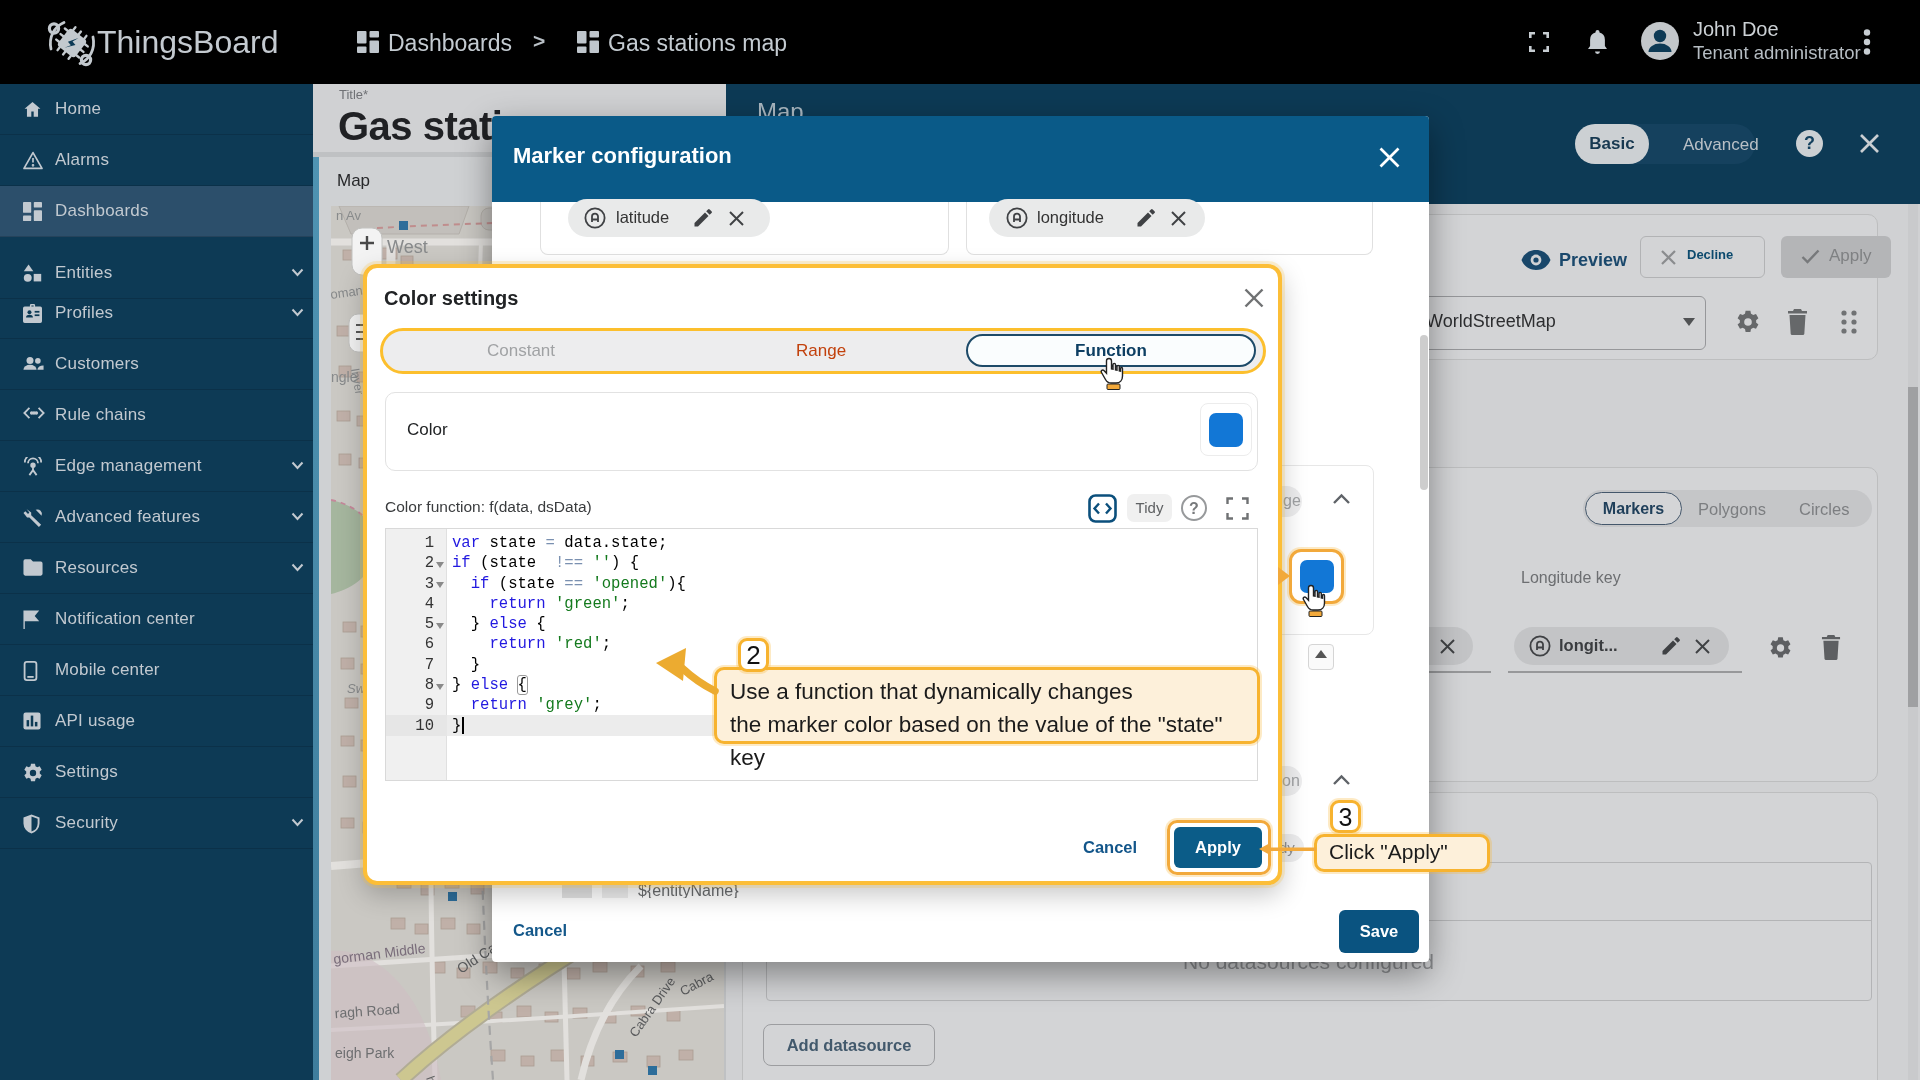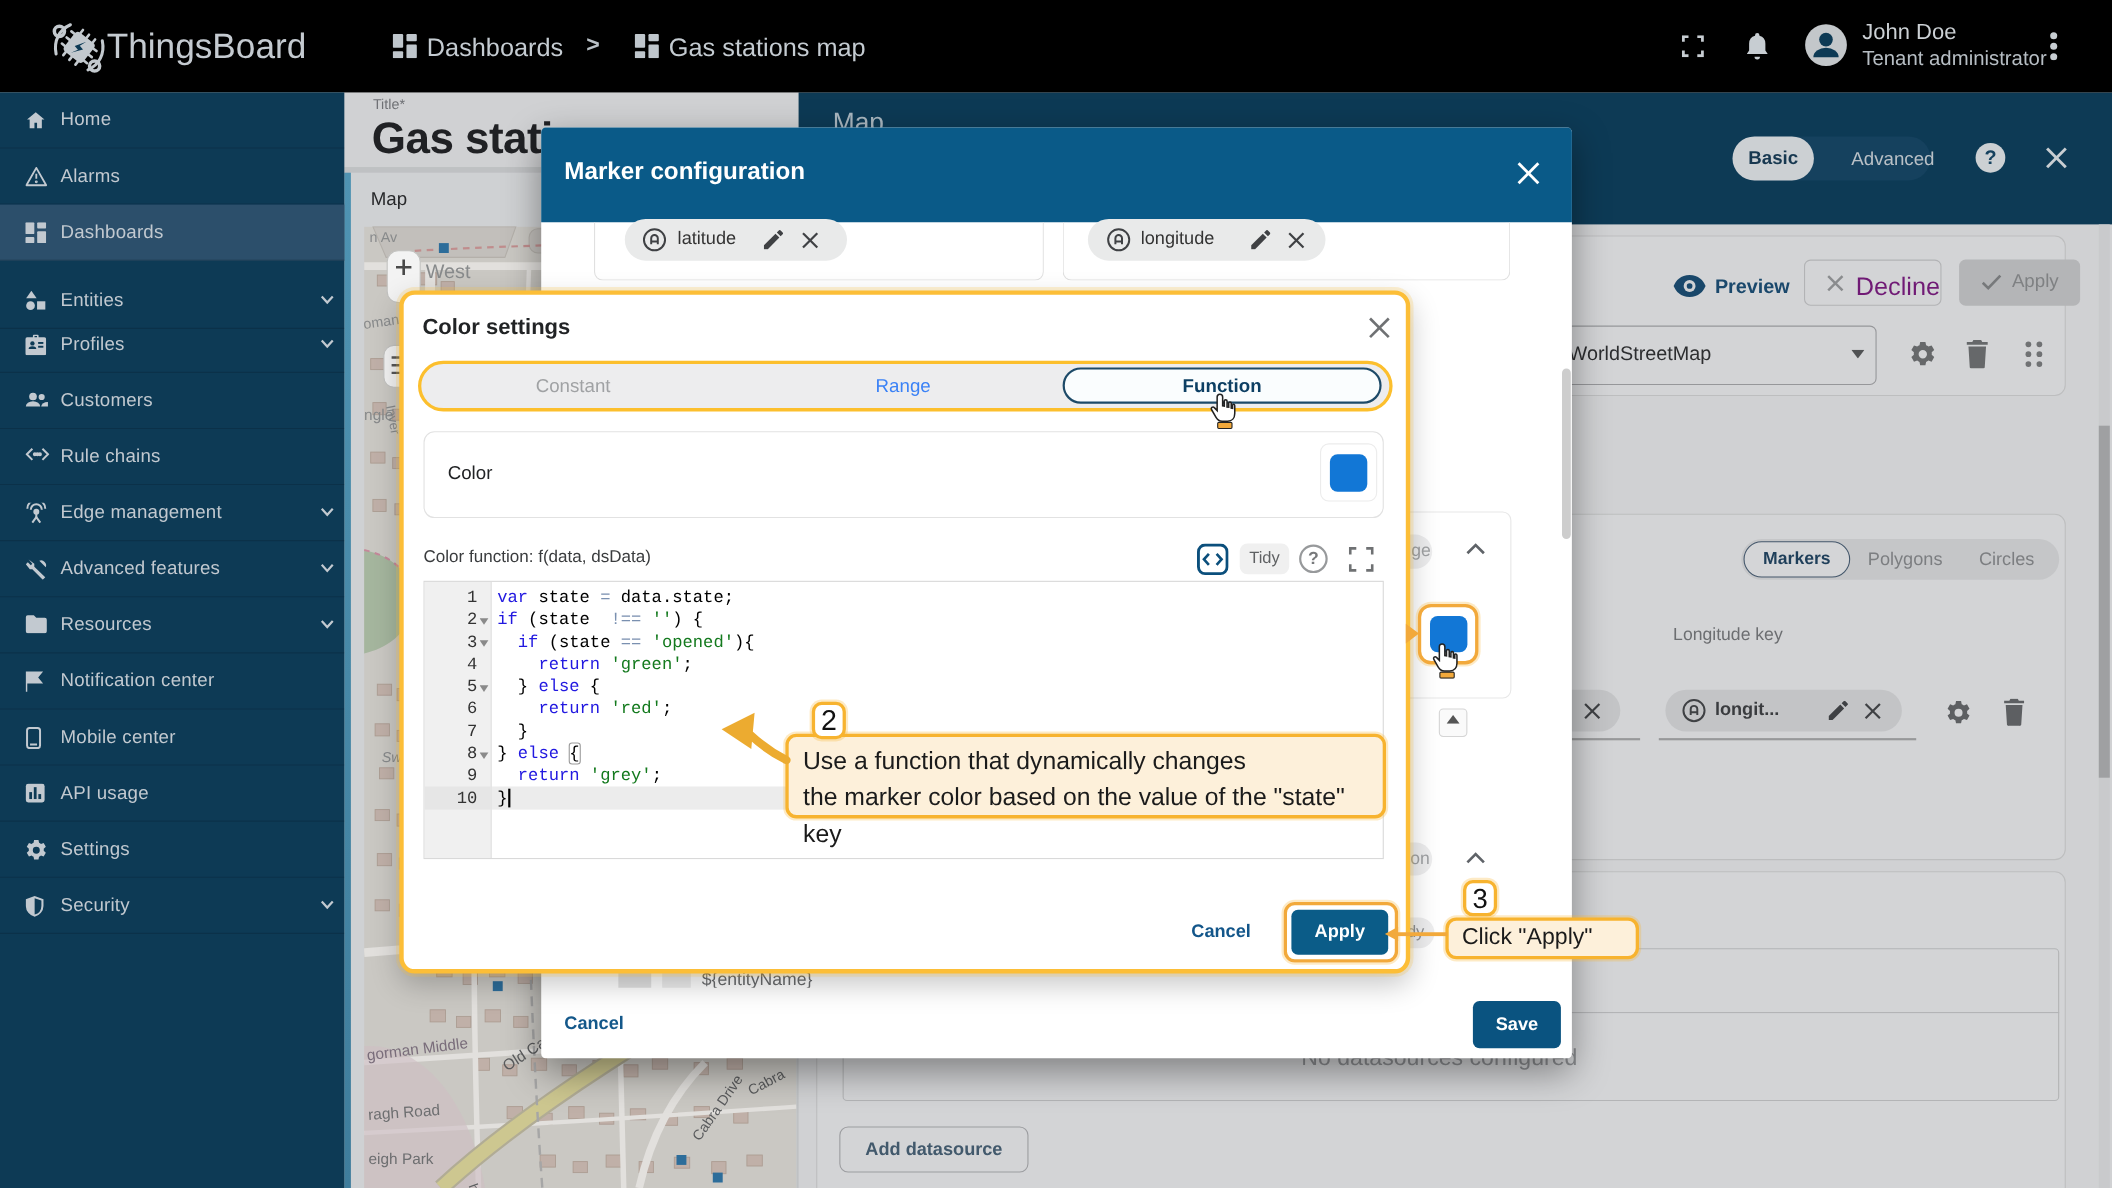--- a/index.html
+++ b/index.html
@@ -439,21 +439,21 @@
         <path d="M15 0 C7 0 2.5 5 0.5 10 C2.5 15 7 20 15 20 C23 20 27.5 15 29.5 10 C27.5 5 23 0 15 0 Z" fill="#19476a"></path>
         <circle cx="15" cy="10" r="5.4" fill="#d0d1d3"></circle>
         <circle cx="15" cy="10" r="2.6" fill="#19476a"></circle>
       </svg>
     <div class="abs" style="left:833px;top:166px;font-size:18px;font-weight:bold;color:#1a486c;">Preview</div>
     <div class="abs" style="left:914px;top:152px;width:125px;height:42px;border:1px solid #b2b3b5;border-radius:6px;">
       <svg class="abs" style="left:19px;top:12px;" width="17" height="17" viewBox="0 0 17 17" stroke="#8a8c8e" stroke-width="2.2">
           <line x1="2" y1="2" x2="15" y2="15"></line>
           <line x1="15" y1="2" x2="2" y2="15"></line>
         </svg>
-      <div class="abs" style="left:46px;top:10px;font-size:23px;font-weight:400;color:#701a75;">Decline</div>
+      <div class="abs" style="left:46px;top:10px;font-size:13px;font-weight:700;color:#0c4a6e;">Decline</div>
     </div>
     <div class="abs" style="left:1055px;top:152px;width:110px;height:42px;background:#b4b5b7;border-radius:6px;">
       <svg class="abs" style="left:20px;top:13px;" width="19" height="15" viewBox="0 0 19 15" fill="none" stroke="#77797b" stroke-width="2.4">
           <path d="M1.5 8 L6.5 13 L17.5 1.5"></path>
         </svg>
       <div class="abs" style="left:48px;top:10px;font-size:17px;font-weight:500;color:#7f8183;">Apply</div>
     </div>
 
     <div class="abs" style="left:380px;top:212px;width:600px;height:54px;border:1px solid #96979a;border-radius:6px;"></div>
     <div class="abs" style="left:700px;top:227px;font-size:18px;color:#2d2e30;">WorldStreetMap</div>
@@ -592,21 +592,21 @@
   </div>
   <div id="cdialog">
     <div class="abs" style="left:17px;top:19px;font-size:20px;font-weight:bold;color:#212325;">Color settings</div>
     <svg class="abs" style="left:876px;top:19px;" width="22" height="22" viewBox="0 0 22 22" stroke="#6f7173" stroke-width="2.4">
         <line x1="2.5" y1="2.5" x2="19.5" y2="19.5"></line>
         <line x1="19.5" y1="2.5" x2="2.5" y2="19.5"></line>
       </svg>
 
     <div class="abs" style="left:13px;top:60px;width:886px;height:46px;border:3px solid #fcbf2d;border-radius:26px;background:#ededee;"></div>
     <div class="abs" style="left:120px;top:73px;font-size:17px;color:#a0a2a4;">Constant</div>
-    <div class="abs" style="left:429px;top:73px;font-size:17px;color:#3b82f6;">Range</div>
+    <div class="abs" style="left:429px;top:73px;font-size:17px;color:#c2410c;">Range</div>
     <div class="abs" style="left:599px;top:66px;width:290px;height:33px;background:#fafdfe;border:2px solid #1d4a68;border-radius:17px;text-align:center;line-height:29px;font-size:17px;font-weight:bold;color:#0d3f63;">Function</div>
 
     <div class="abs" style="left:18px;top:124px;width:873px;height:79px;border:1px solid #e2e2e2;border-radius:10px;"></div>
     <div class="abs" style="left:40px;top:152px;font-size:17px;color:#212325;">Color</div>
     <div class="abs" style="left:833px;top:135px;width:52px;height:53px;border:1px solid #ececec;border-radius:8px;"></div>
     <div class="abs" style="left:842px;top:145px;width:34px;height:34px;background:#1277d6;border-radius:7px;"></div>
 
     <div class="abs" style="left:18px;top:230px;font-size:15.5px;color:#3a3c3e;">Color function: f(data, dsData)</div>
     <svg class="abs" style="left:721px;top:226px;" width="29" height="29" viewBox="0 0 29 29">
       <rect x="1.5" y="1.5" width="26" height="26" rx="6" fill="none" stroke="#0b4f7c" stroke-width="2.6"></rect>

